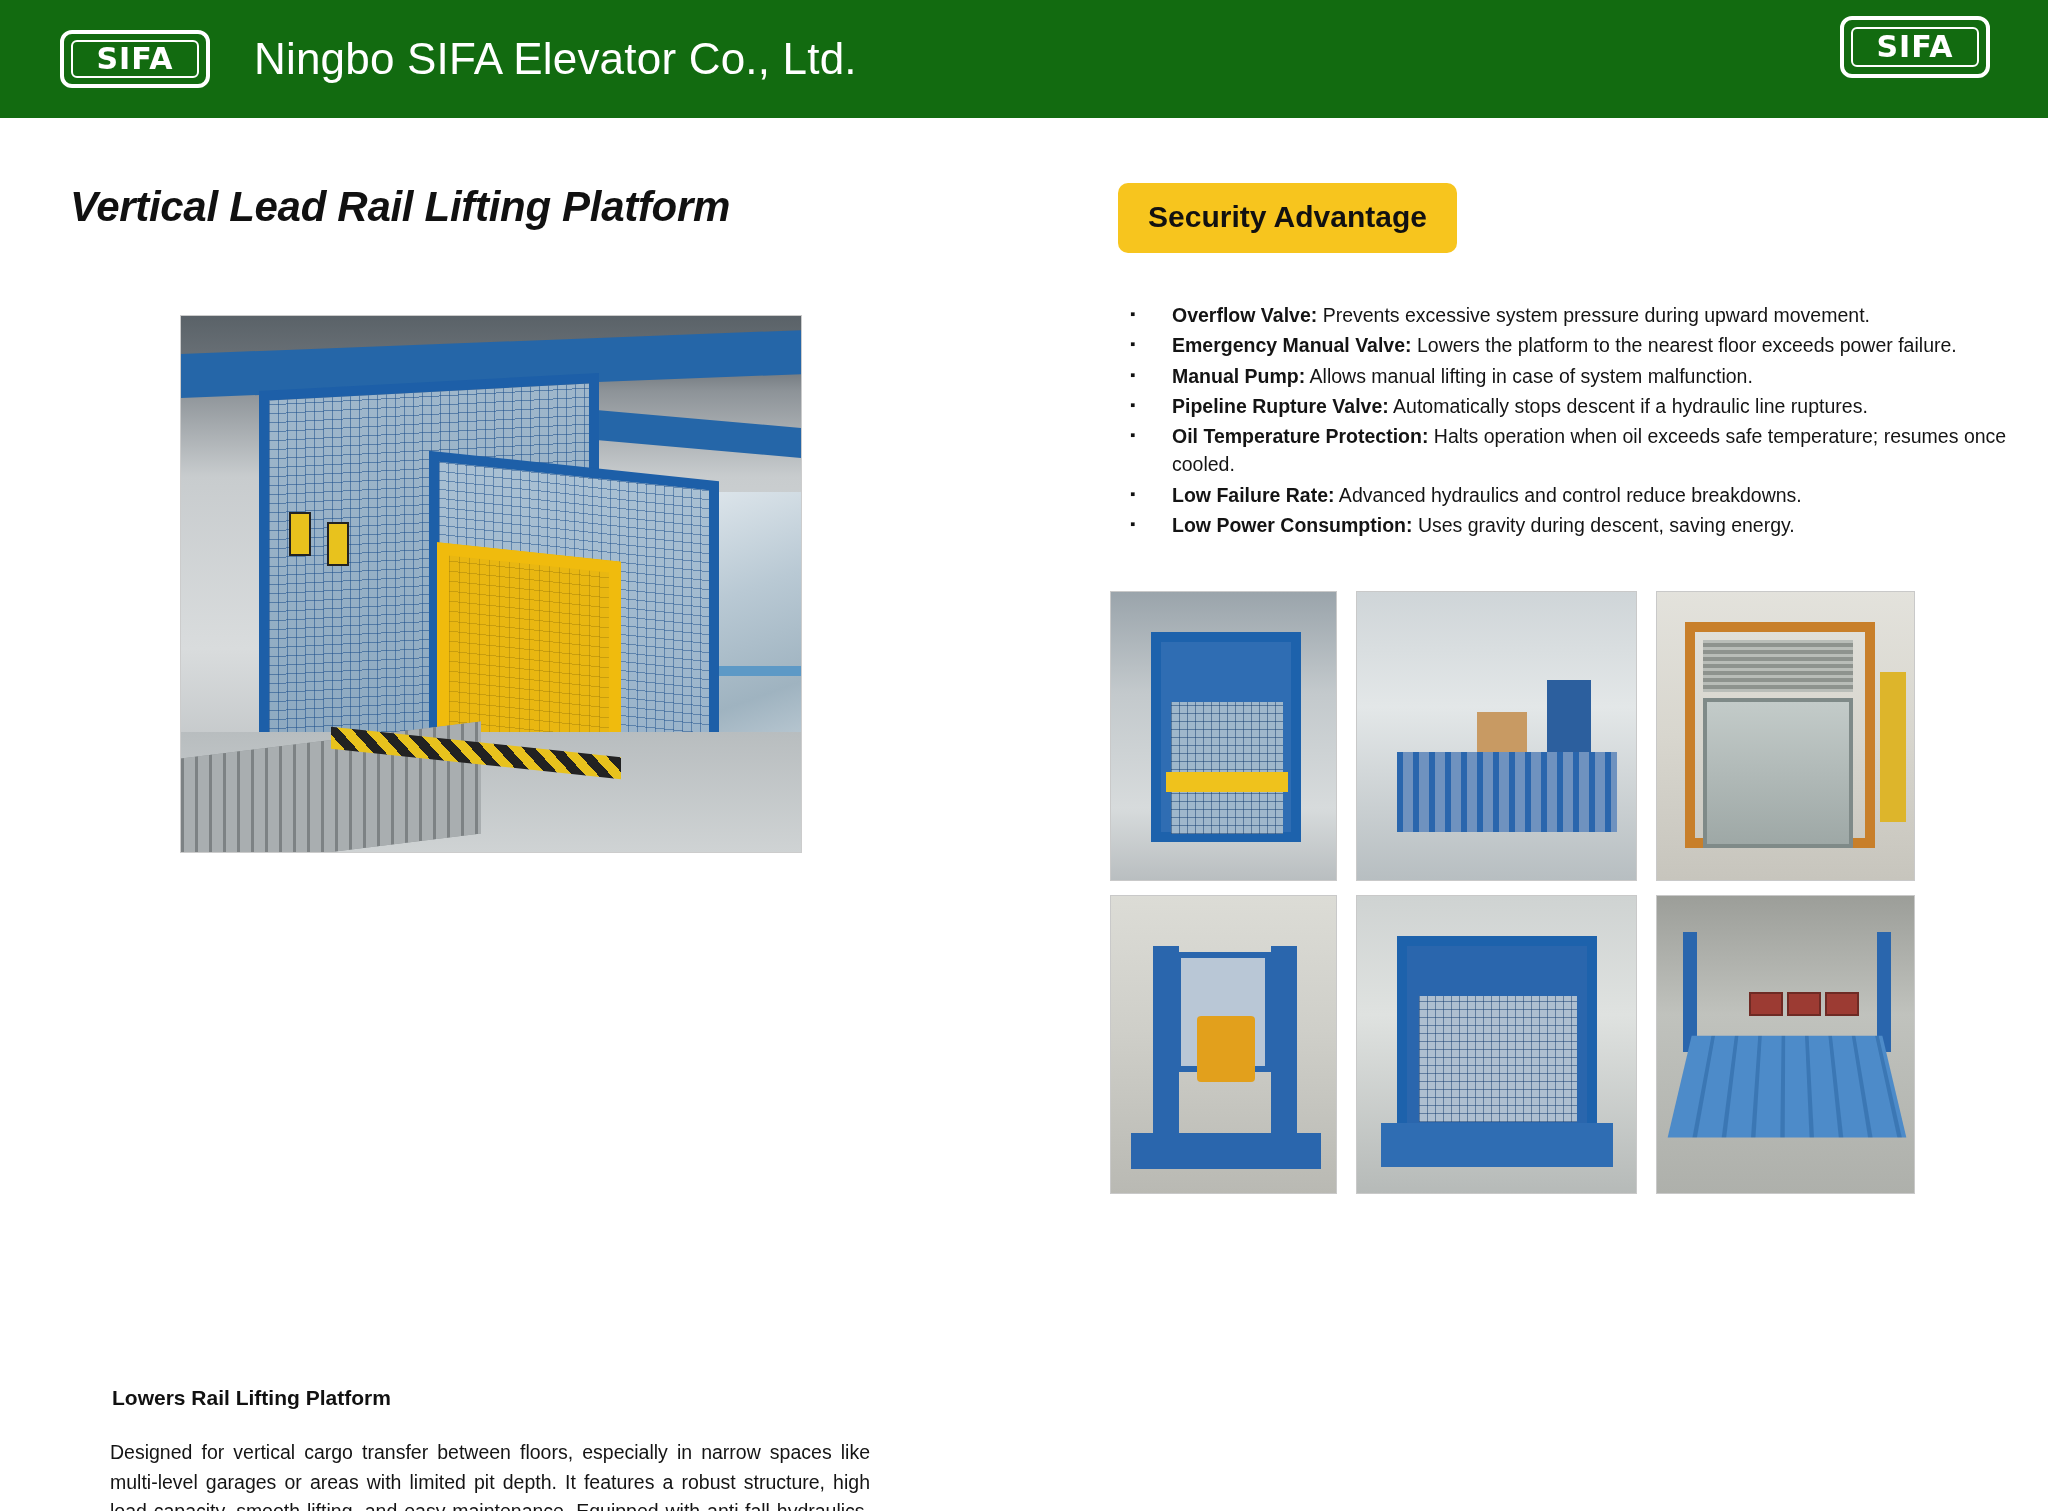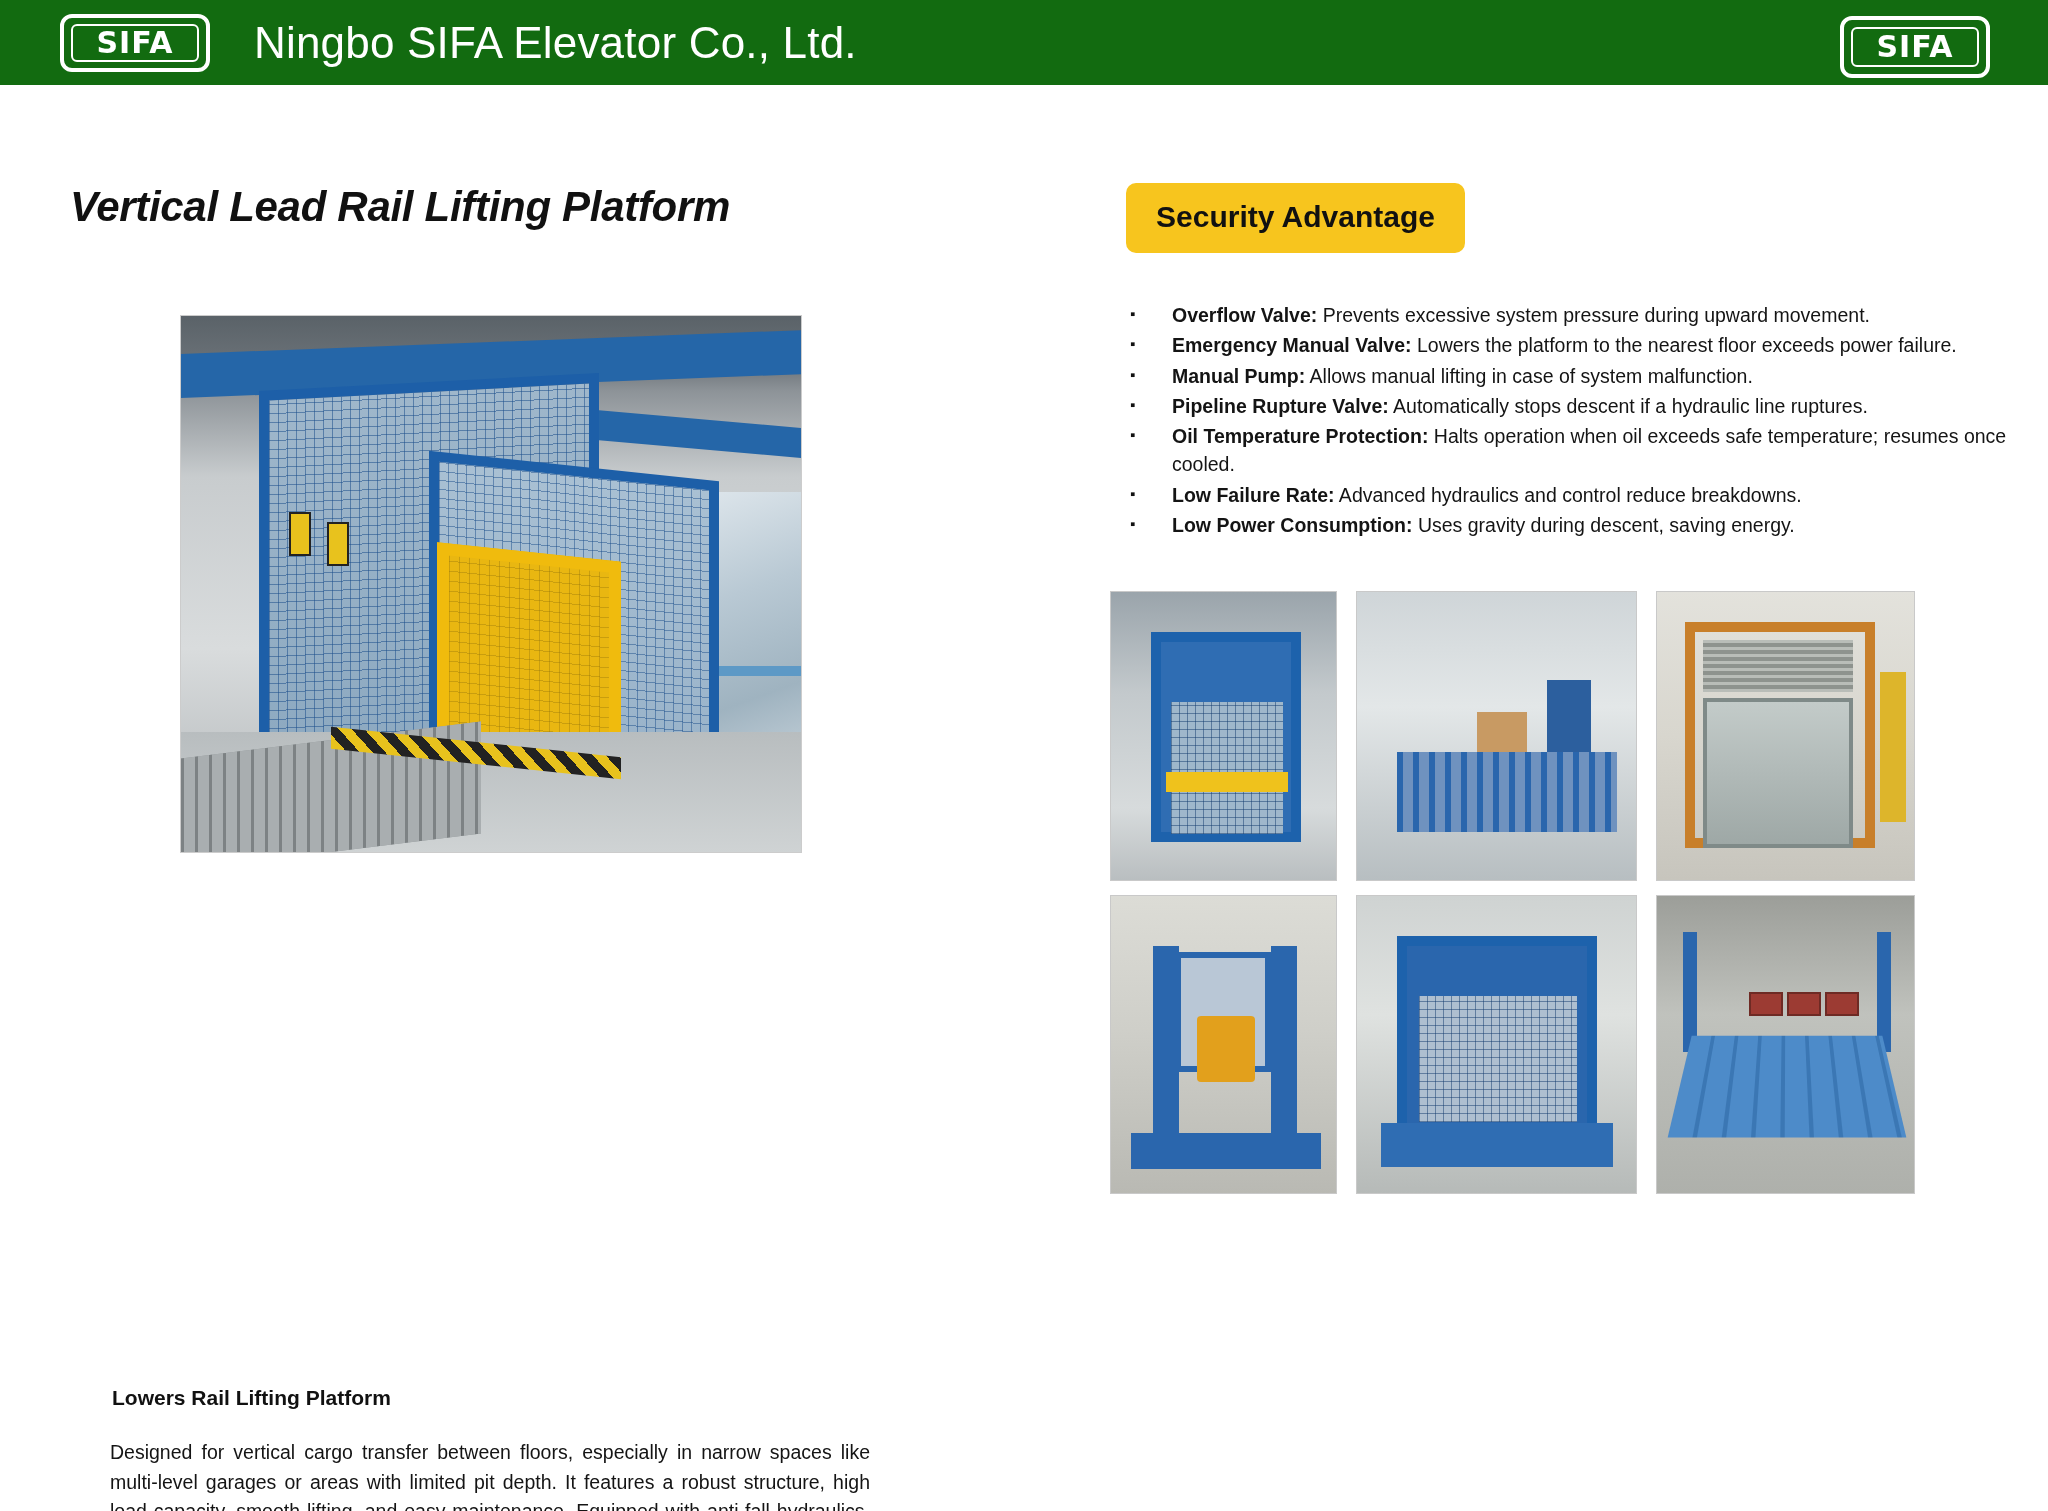--- a/index.html
+++ b/index.html
@@ -12,21 +12,21 @@
     font-family: "Liberation Sans", sans-serif;
     color: #111111;
     position: relative;
     overflow: hidden;
   }
 
   
   .header {
     position: absolute;
     left: 0; top: 0;
-    width: 2048px; height: 85px;
+    width: 2048px; height: 118px;
     background: #126b10;
     display: flex;
     align-items: center;
   }
   .header-logo-left {
     margin-left: 60px;
     width: 150px; height: 58px;
     border: 4px solid #ffffff;
     border-radius: 12px;
     display: flex; align-items: center; justify-content: center;
@@ -198,21 +198,21 @@
   }
 
   
   .right-col {
     position: absolute;
     left: 1030px; top: 101px;
     width: 1018px; height: 1410px;
   }
   .security-badge {
     position: absolute;
-    left: 96px; top: 82px;
+    left: 88px; top: 82px;
     padding: 19px 30px 21px 30px;
     font-size: 30px;
   }
   .security-list {
     position: absolute;
     left: 100px; top: 200px;
     width: 880px;
     font-size: 19.5px;
     line-height: 1.45;
     color: #141414;

